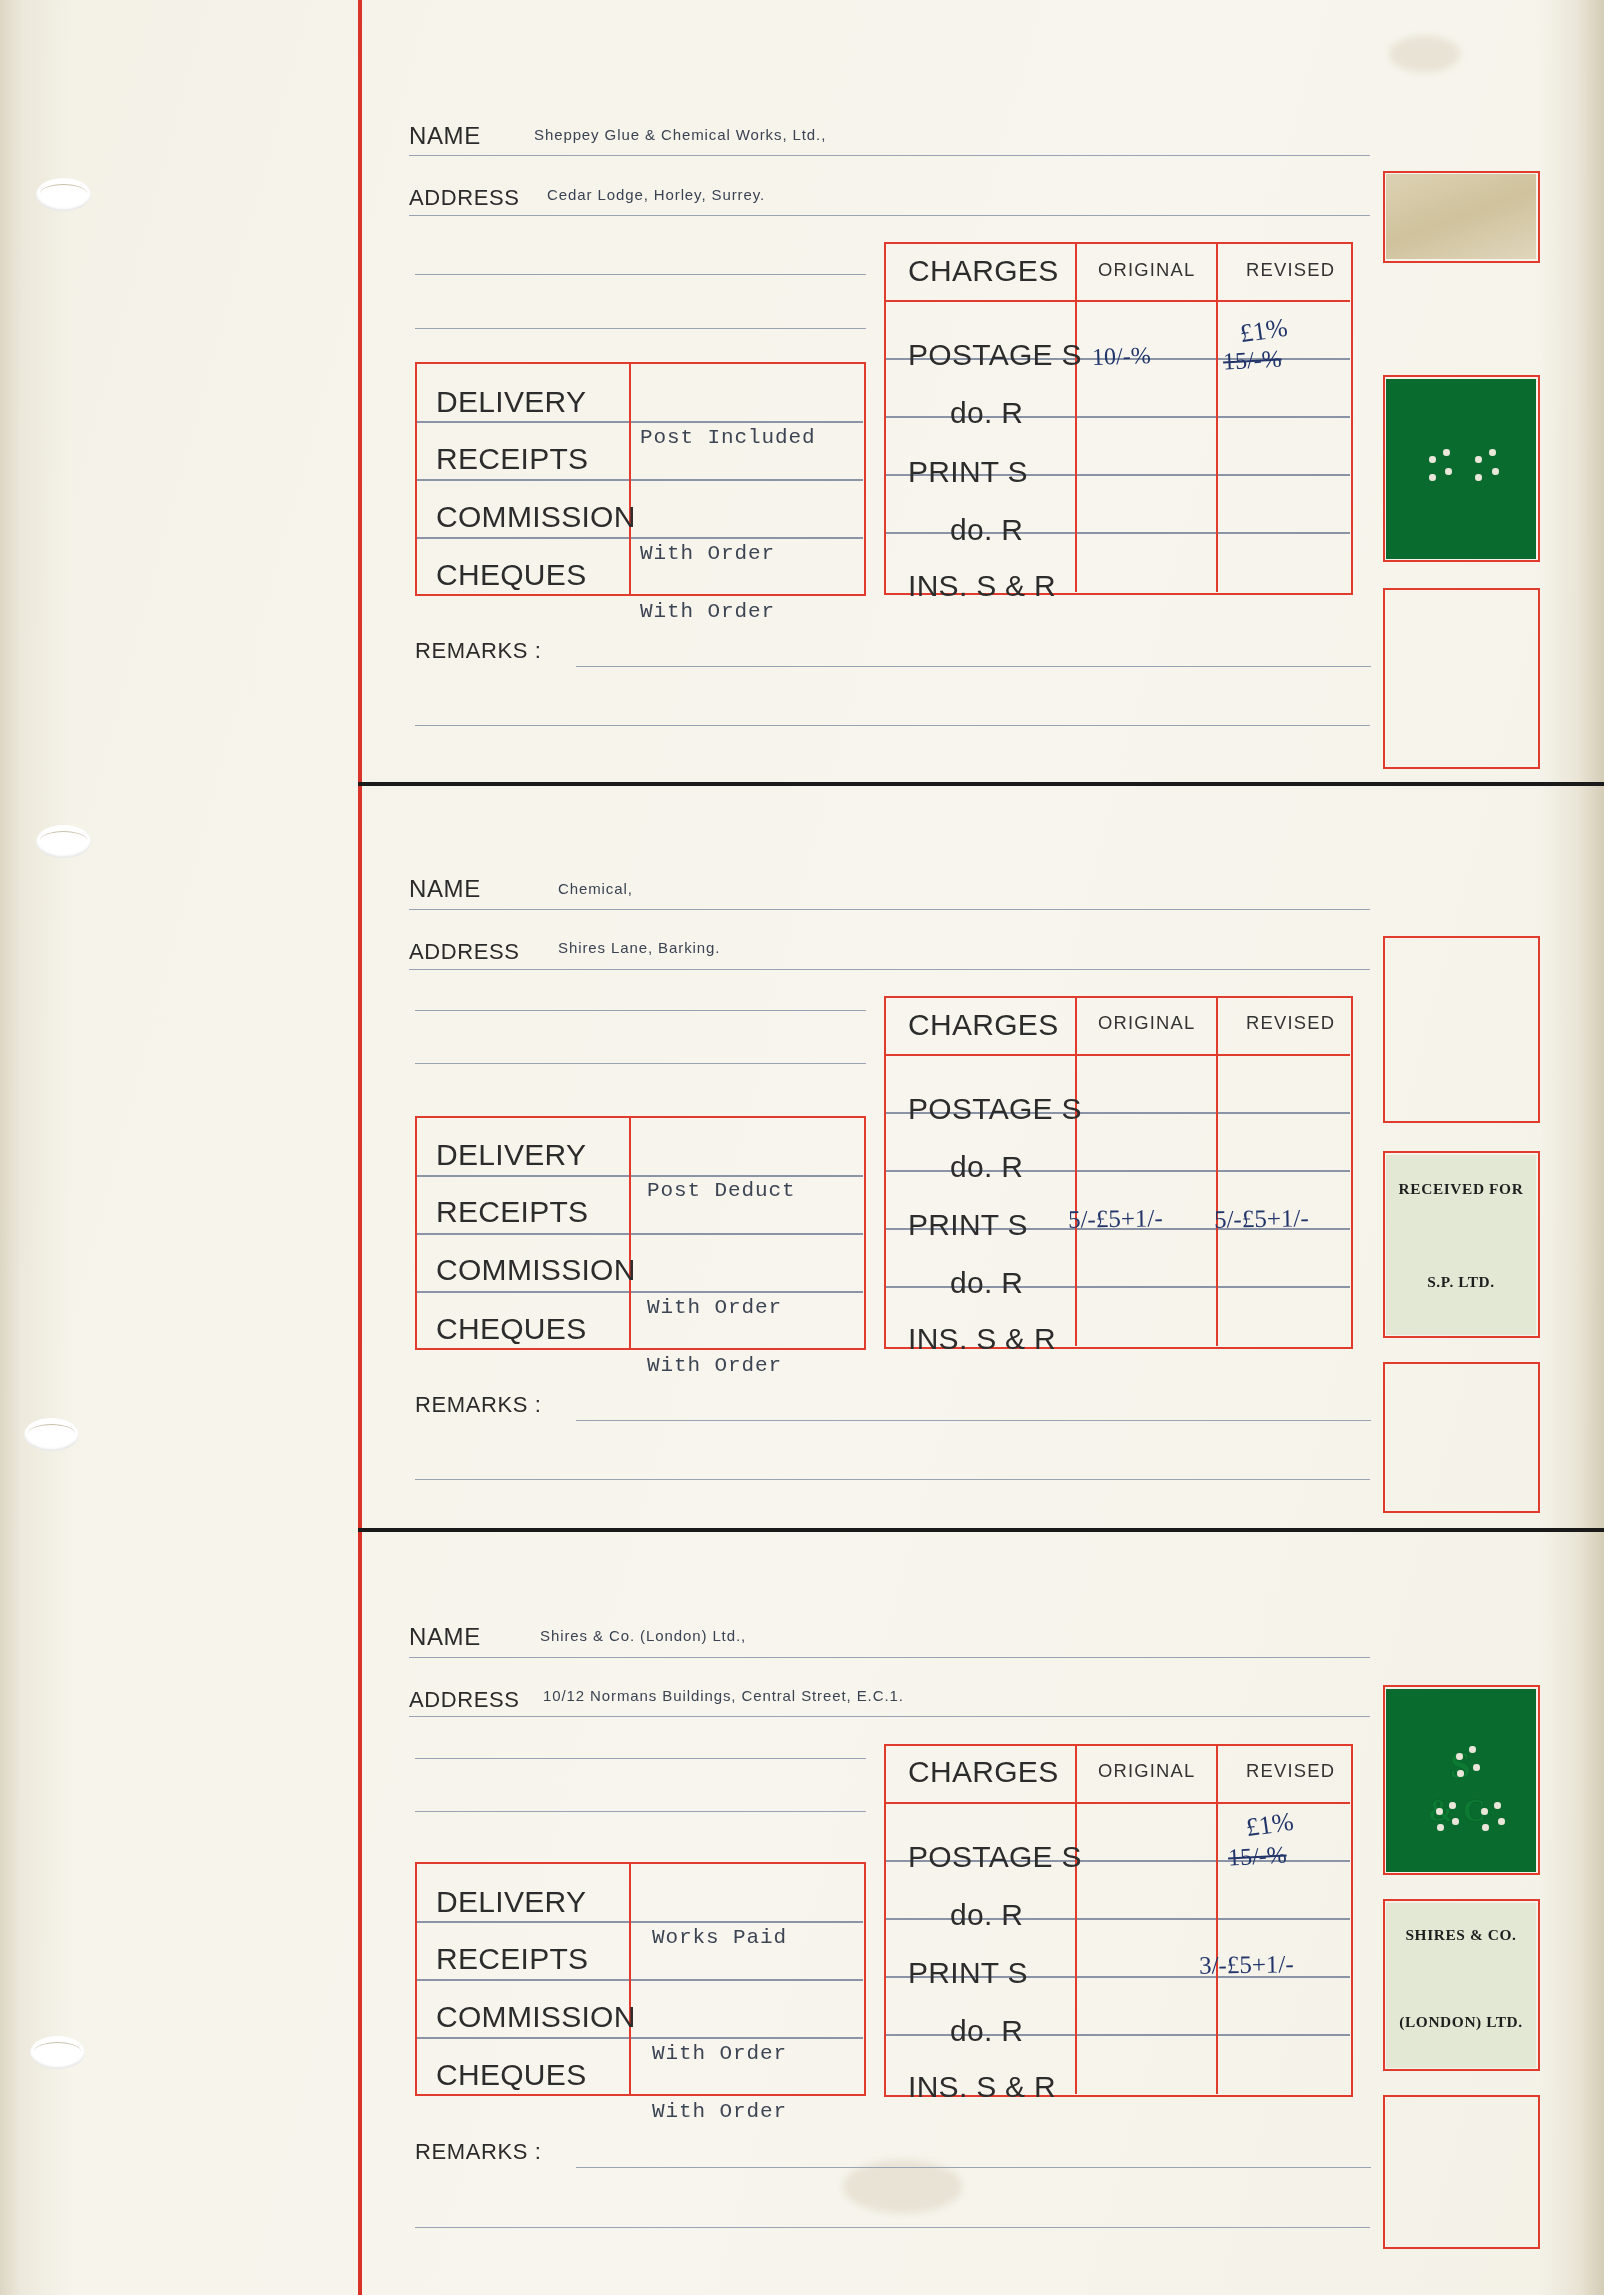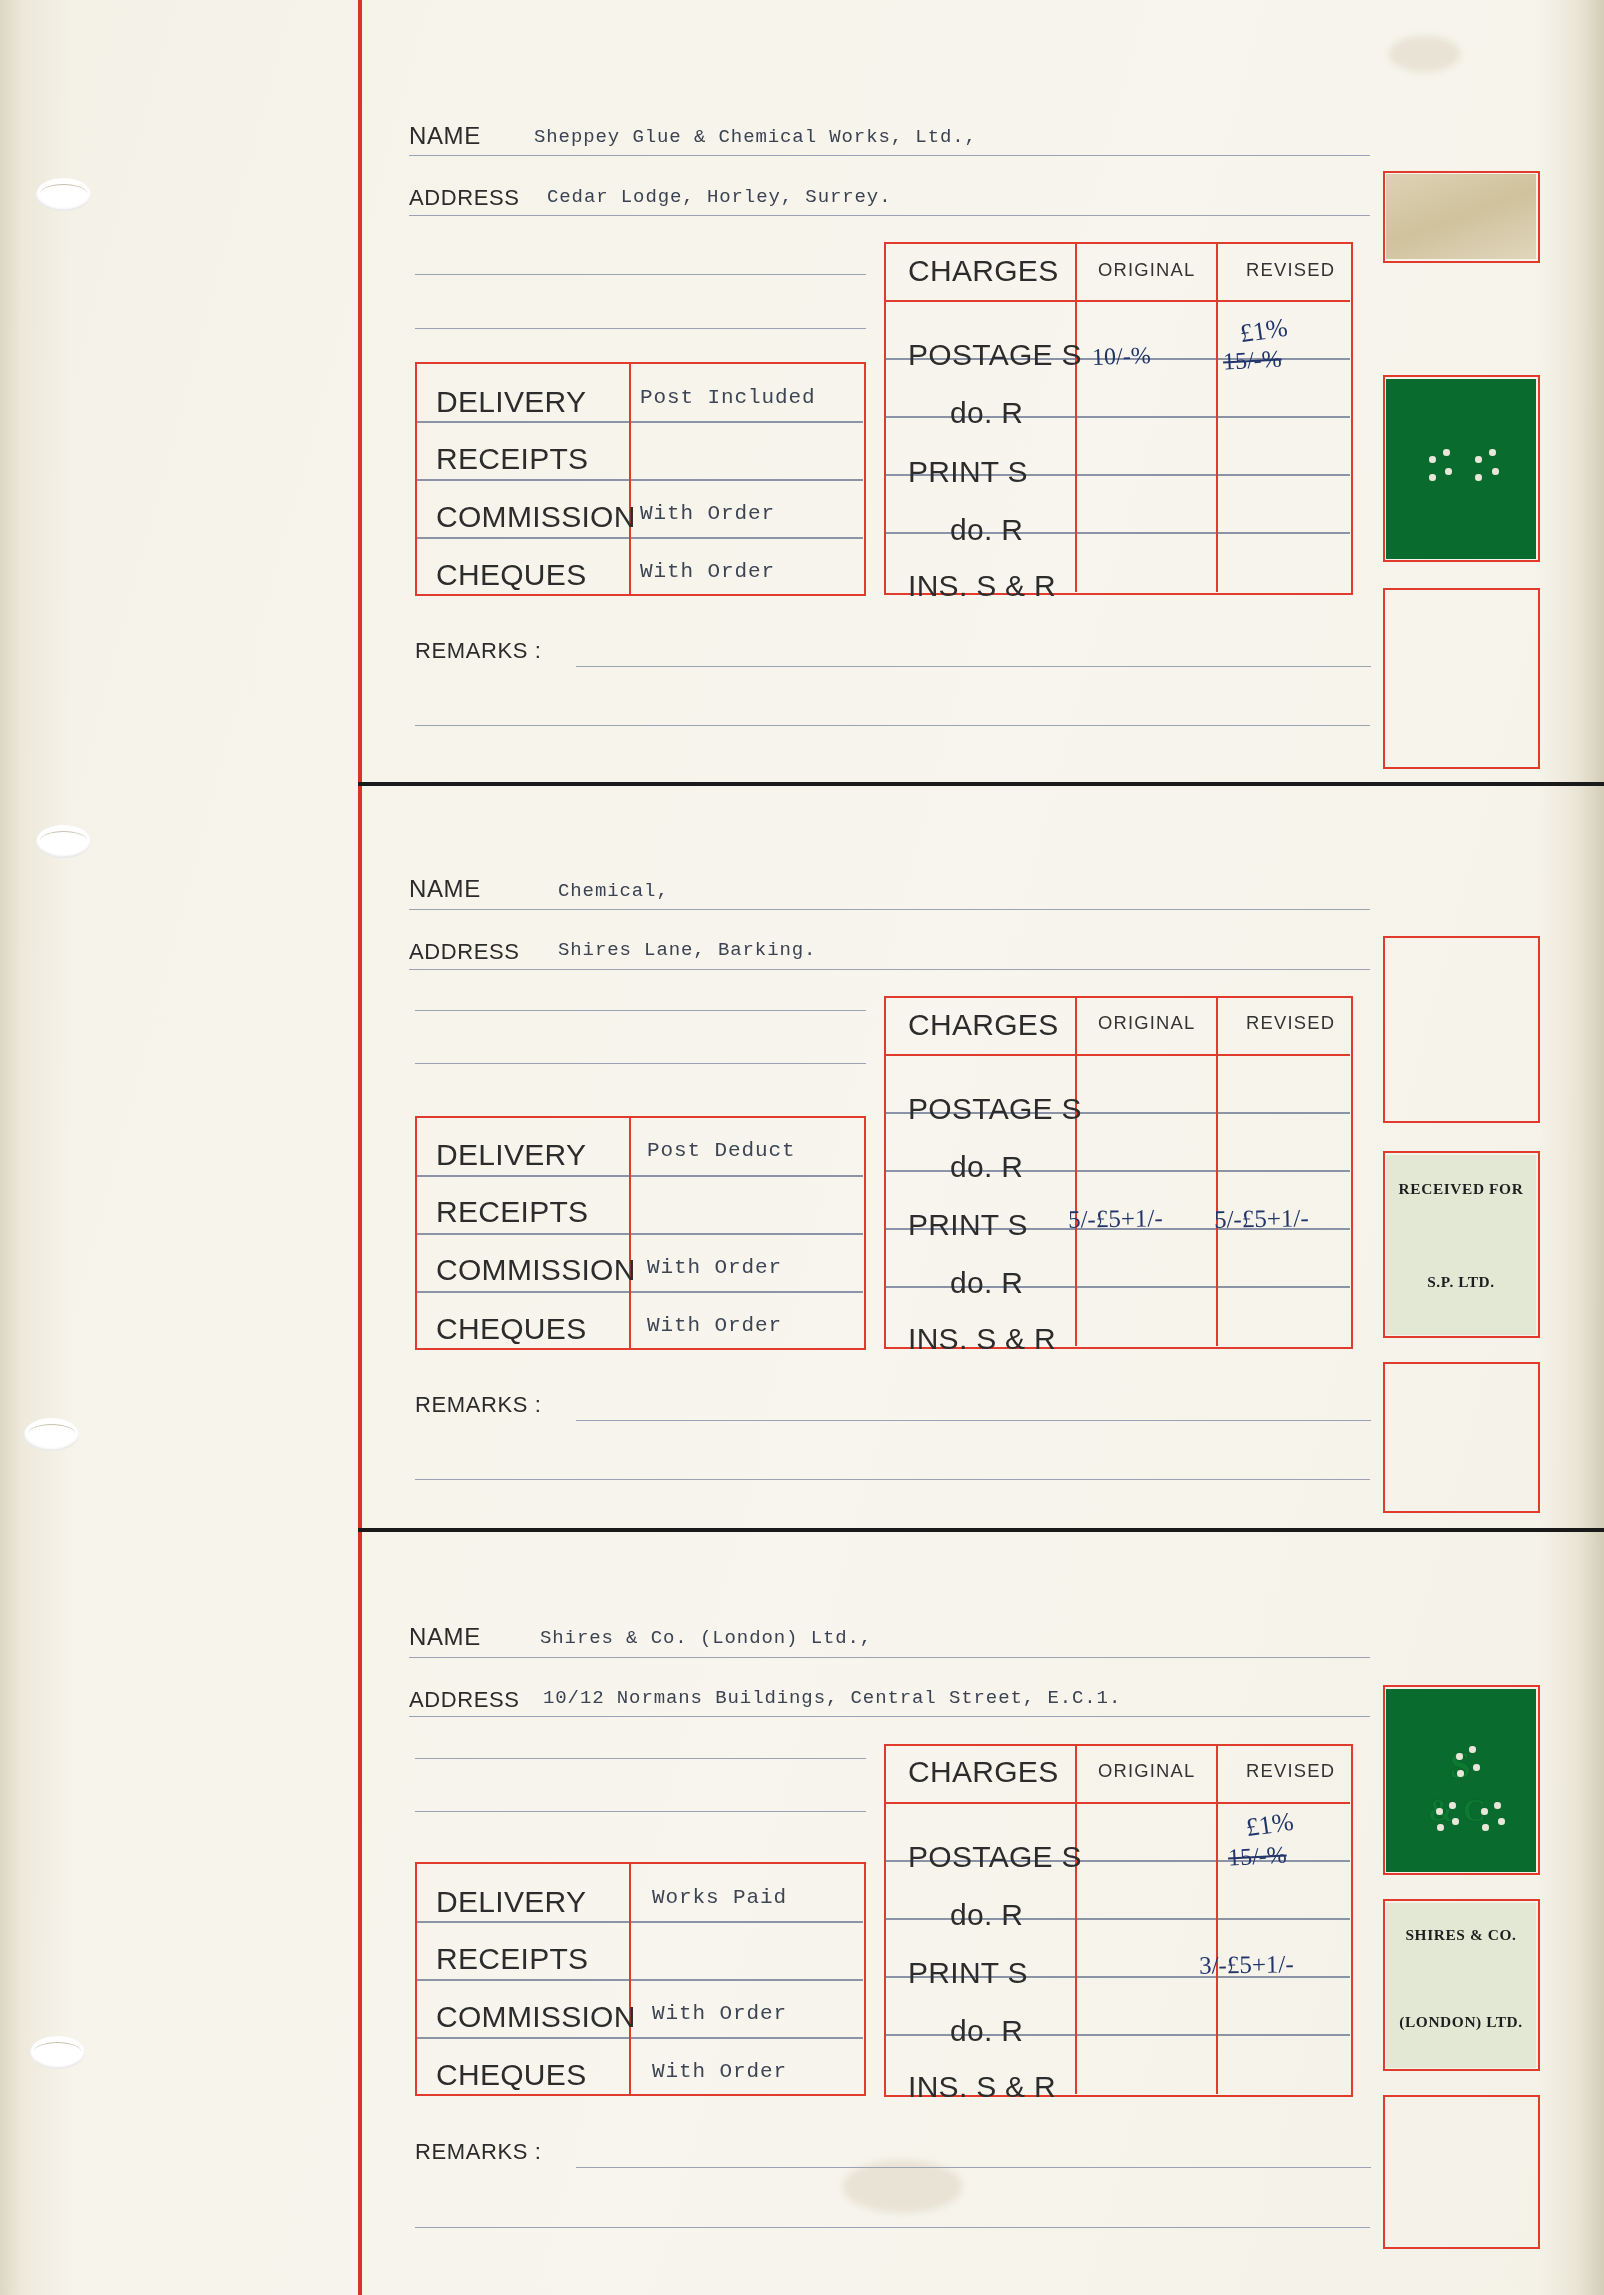--- a/index.html
+++ b/index.html
@@ -77,22 +77,22 @@
     position: absolute;
     font-size: 24px;
     letter-spacing: 0.6px;
     color: #2b2b2b;
     font-family: "Liberation Sans", sans-serif;
     white-space: nowrap;
   }
   .lbl.small { font-size: 22px; }
   .typed {
     position: absolute;
-    font-family: Liberation Mono, monospace;
-    font-size: 19px;
+    font-family: Liberation Sans, sans-serif;
+    font-size: 15px;
     letter-spacing: 0.9px;
     color: #3b4352;
     white-space: nowrap;
   }
   .ruleline {
     position: absolute;
     height: 1.2px;
     background: #9aa3b4;
   }
 
@@ -125,20 +125,21 @@
     white-space: nowrap;
   }
   .cell-lbl.tiny { font-size: 18.4px; letter-spacing: 1.2px; color: #333; }
   .cell-val {
     position: absolute;
     font-family: "Liberation Mono", monospace;
     font-size: 21px;
     letter-spacing: 0.9px;
     color: #3d4554;
     white-space: nowrap;
+    margin-top: 40px;
   }
   .hand {
     position: absolute;
     font-family: "Liberation Serif", serif;
     font-size: 24px;
     color: #2b3a63;
     white-space: nowrap;
     transform: rotate(-3deg);
   }
   .hand.blue { color: #22356b; }

